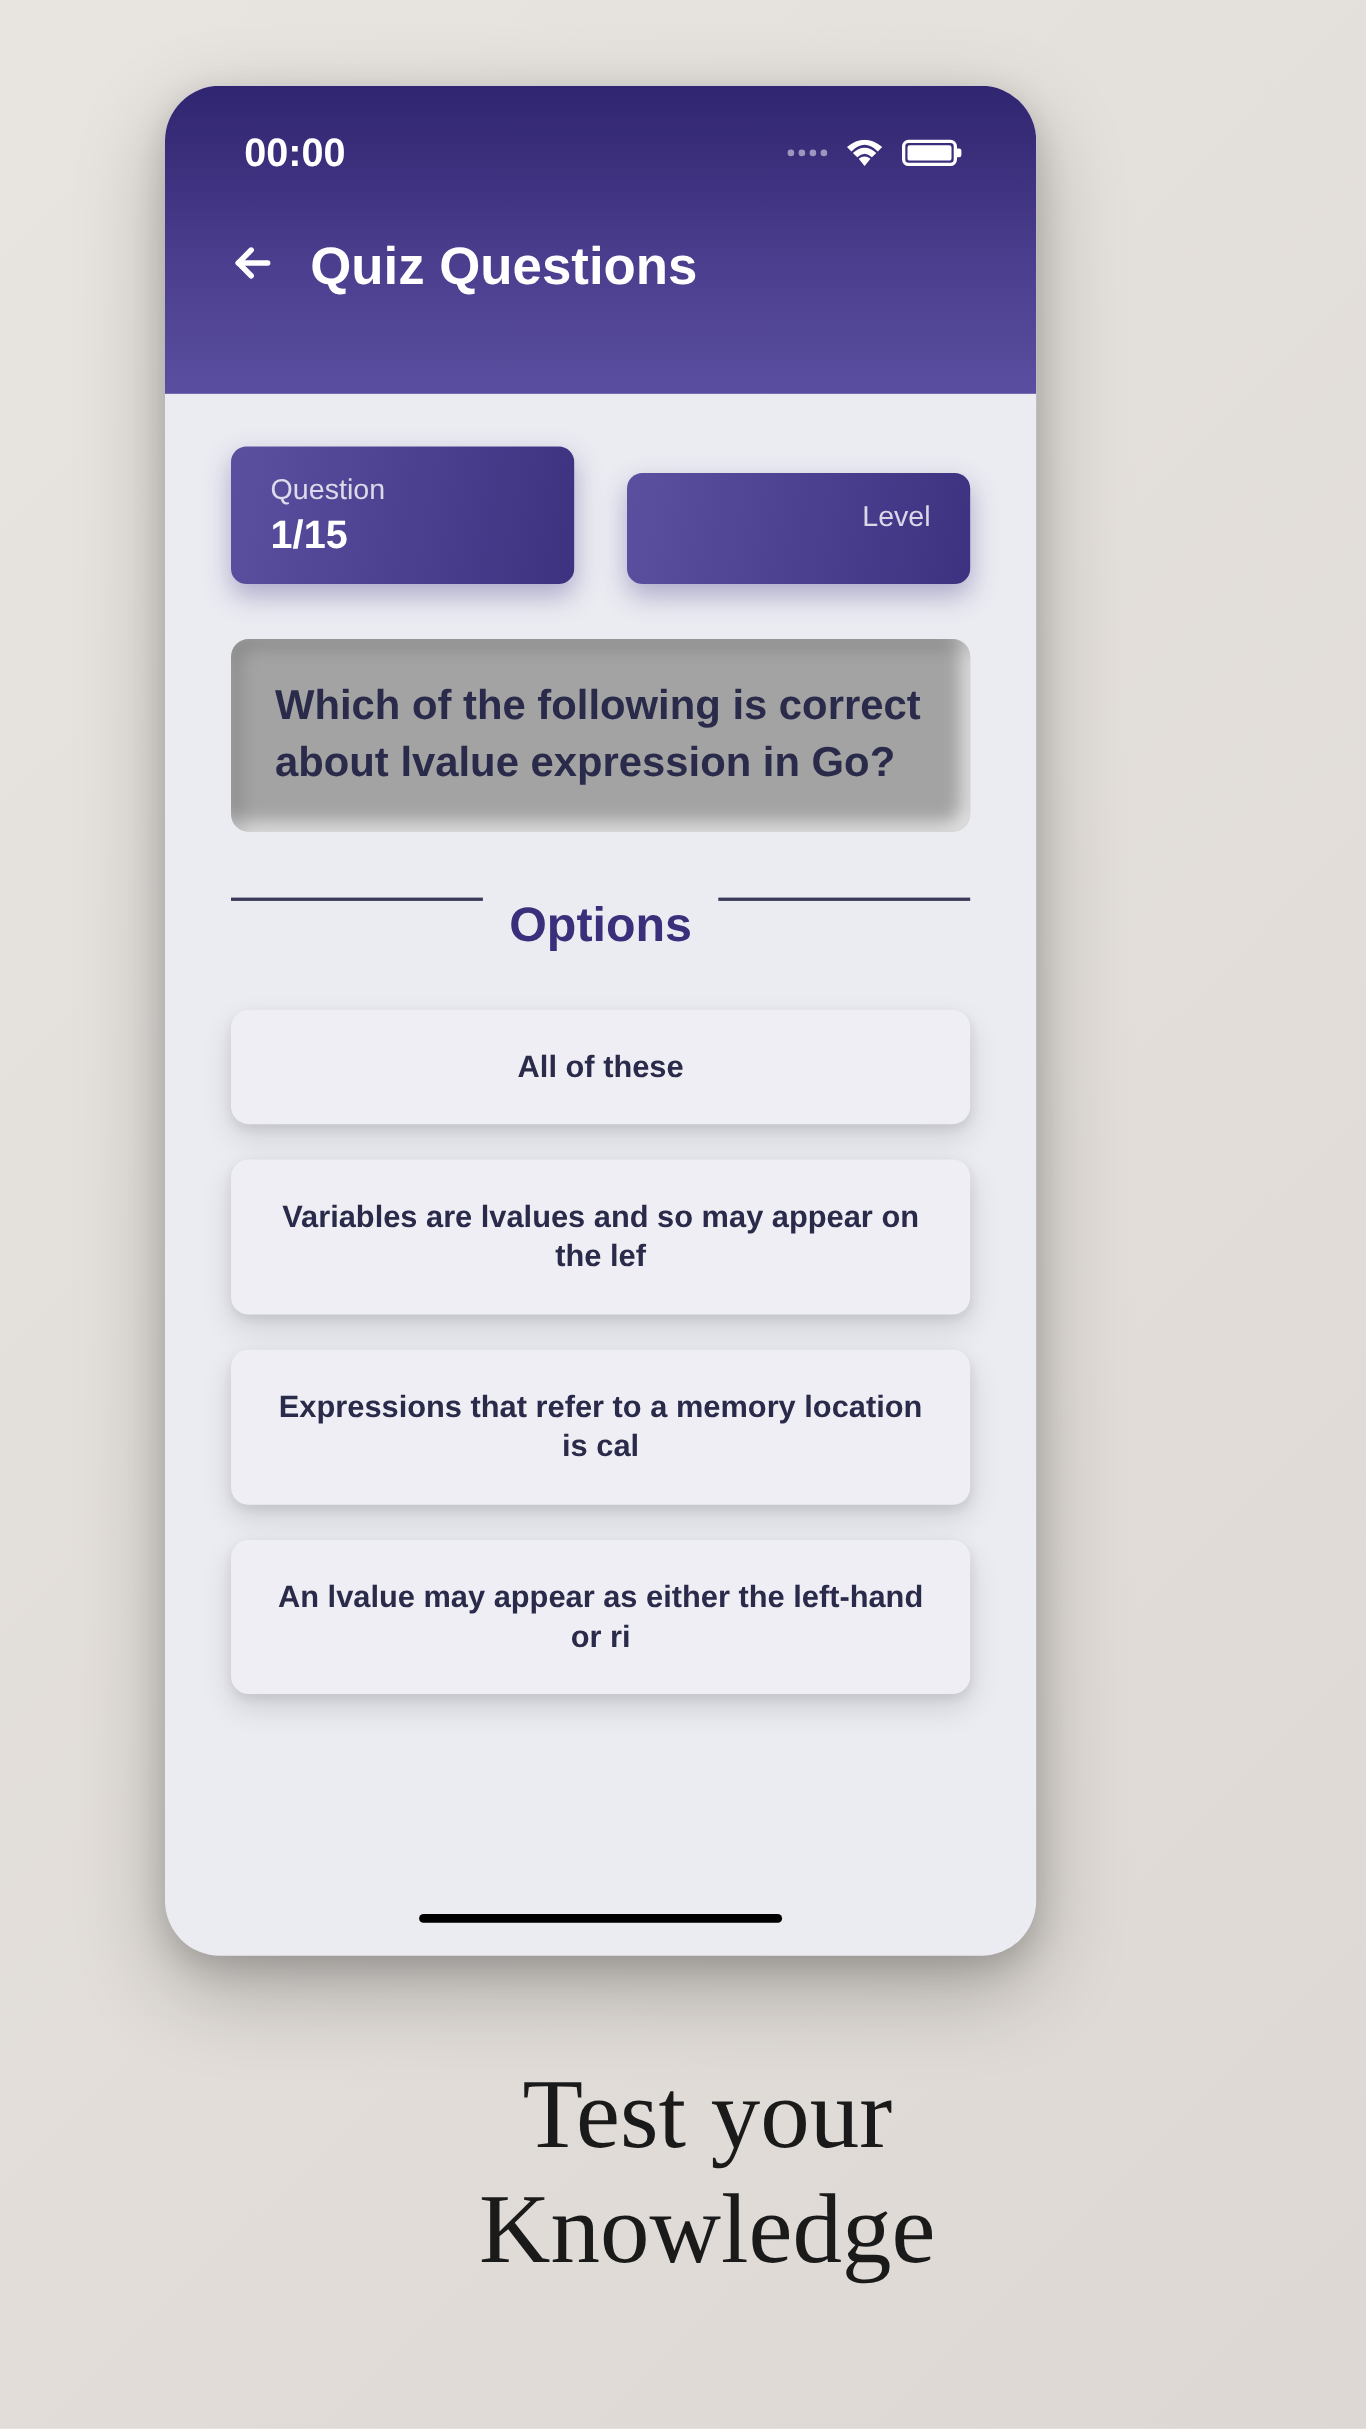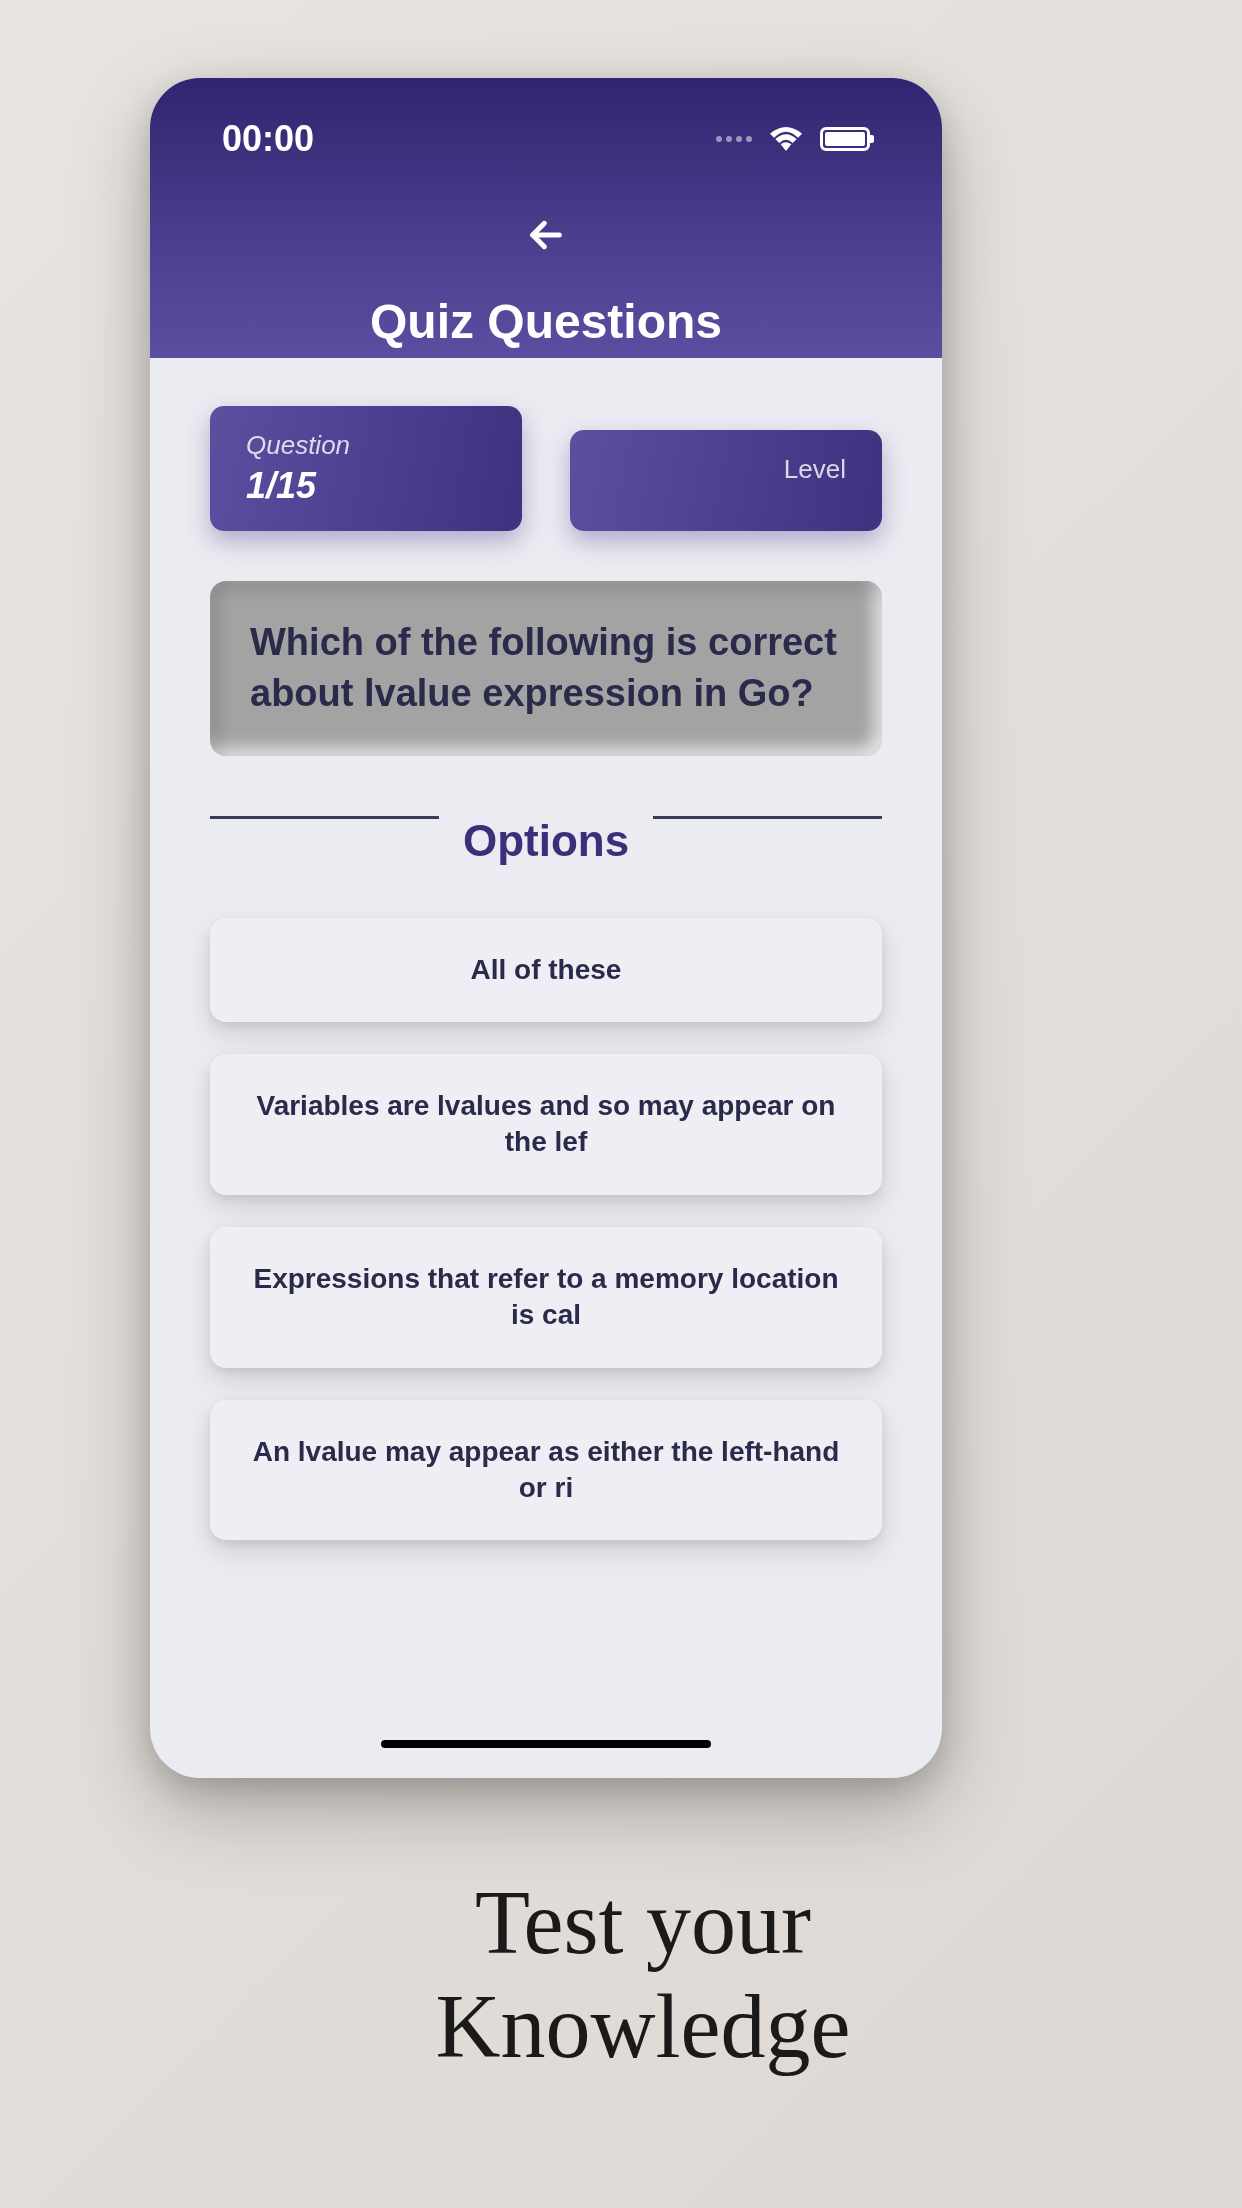--- a/index.html
+++ b/index.html
@@ -96,21 +96,20 @@
   right: 2px;
   background: white;
   border-radius: 2px;
 }
 
 .nav-row {
   display: flex;
   align-items: center;
   gap: 32px;
   margin-top: 55px;
-  flex-direction: column;
 }
 
 .back-arrow {
   color: white;
   font-size: 44px;
   line-height: 1;
 }
 
 .page-title {
   color: white;
@@ -132,21 +131,20 @@
   flex: 1;
   background: linear-gradient(100deg, #5b4fa0 0%, #3d3280 100%);
   border-radius: 14px;
   padding: 24px 36px;
   box-shadow: 0 10px 24px rgba(60,50,130,0.35);
   color: white;
 }
 
 .info-card.left {
   text-align: left;
-  font-style: italic;
 }
 
 .info-card.right {
   text-align: right;
   margin-top: 24px;
 }
 
 .info-label {
   font-size: 26px;
   opacity: 0.8;

